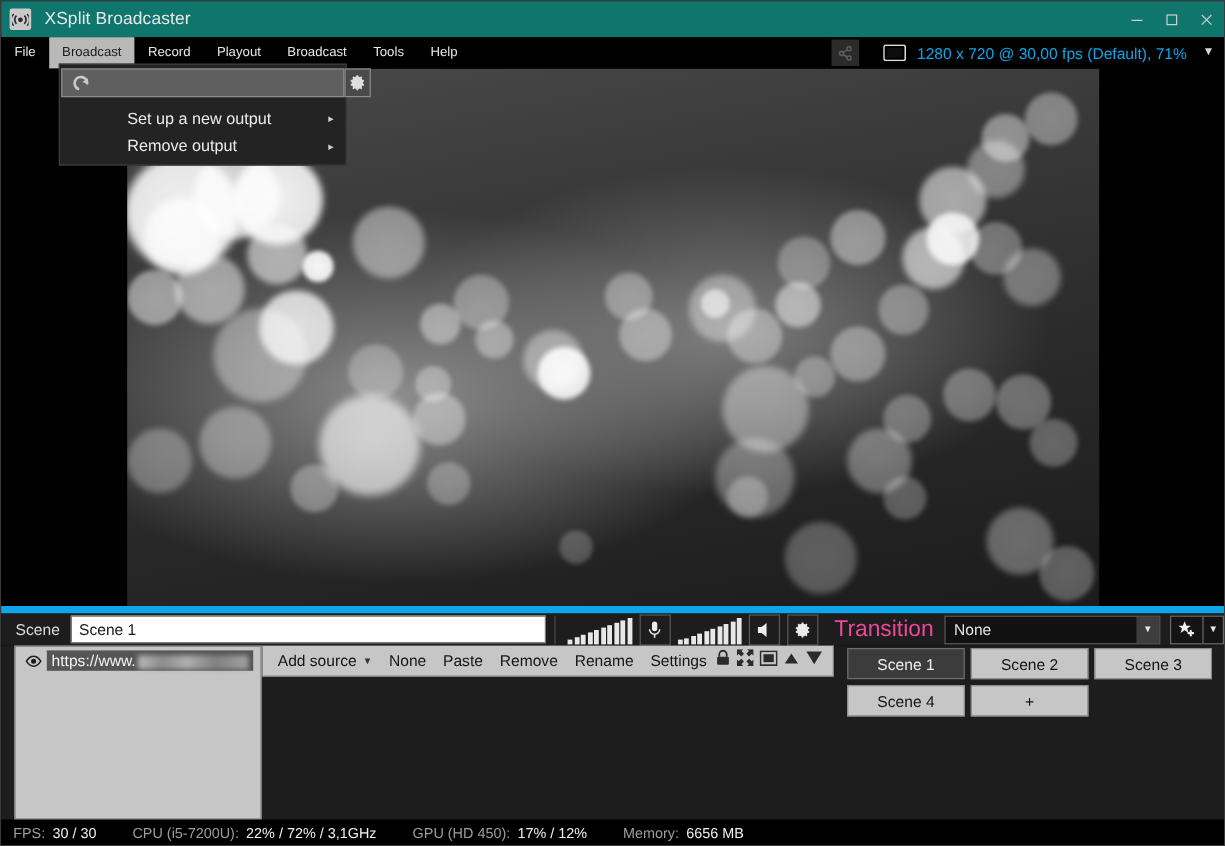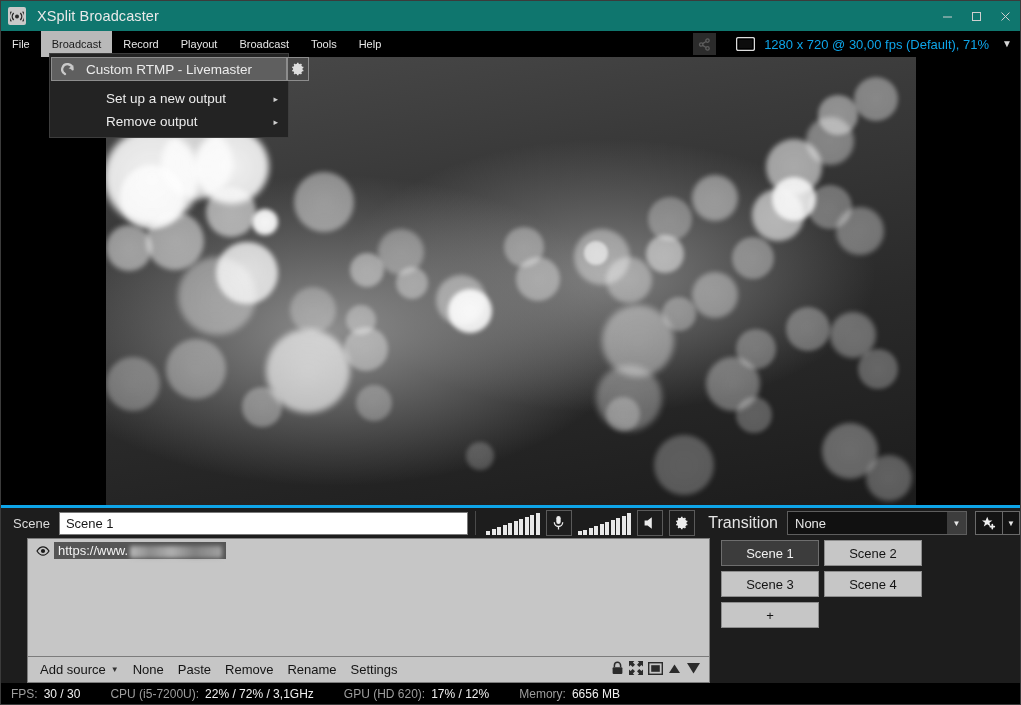--- a/index.html
+++ b/index.html
@@ -132,21 +132,21 @@
       radial-gradient(ellipse 55% 50% at 62% 48%, #7e7e7e 0%, rgba(100,100,100,0) 60%),
       linear-gradient(170deg, #4a4a4a 0%, #3a3a3a 28%, #2a2a2a 62%, #1b1b1b 100%);
   }
   .bokeh { position: absolute; border-radius: 50%; }
 
   
   .scenebar {
     flex: 0 0 33px; height: 33px;
     background: #1d1d1d;
     display: flex; align-items: center;
-    border-top: 3px solid #0ea5e9;
+    border-top: 6px solid #0ea5e9;
   }
   .scene-label { font-size: 13px; color: #dcdcdc; padding: 0 9px 0 12px; }
   .scene-input {
     flex: 1 1 auto;
     height: 23px;
     background: #fff; border: 1px solid #7a7a7a;
     color: #171717; font-size: 13px;
     font-family: "Liberation Sans", sans-serif;
     padding: 0 6px;
     outline: none;
@@ -164,23 +164,22 @@
 
   
   .lower {
     flex: 0 0 auto;
     display: flex;
     height: 145px;
     background: #1d1d1d;
   }
   .sources-col {
     width: 705px; flex: 0 0 705px;
-    display: flex; flex-direction: column;
+    display: flex; flex-direction: row;
     padding: 0 11px 0 11px;
-    margin-left: 15px;
   }
   .src-list {
     flex: 1 1 auto;
     background: #c6c6c6;
     border: 1px solid #7c7c7c;
     padding: 2px;
     overflow: hidden;
   }
   .src-row {
     height: 19px;
@@ -215,21 +214,21 @@
     display: flex; align-items: center;
   }
   .stb-caret { margin-left: 5px; font-size: 8px; color: #333; }
   .stb-icons { margin-left: auto; display: flex; align-items: center; gap: 5px; padding-right: 3px; }
 
   .right-col {
     flex: 1 1 auto;
     display: flex; flex-direction: column;
     padding-right: 8px;
   }
-  .trans-label { font-size: 16px; color: #e5e5e5; margin-right: 9px; }
+  .trans-label { font-size: 19px; color: #ec4899; margin-right: 9px; }
   .trans-select {
     width: 180px; height: 24px;
     background: #111; border: 1px solid #5e5e5e;
     display: flex; align-items: center;
     color: #e6e6e6; font-size: 13px;
     padding-left: 7px;
   }
   .trans-arrow {
     margin-left: auto;
     width: 19px; height: 22px;
@@ -339,21 +338,20 @@
   </div>
 
   <div class="dropdown">
     <div class="dd-row highlight">
       <div class="dd-icon">
         <svg width="17" height="15" viewBox="0 0 17 15">
           <path d="M4 12 a5.2 5.2 0 1 1 7.6 -4.6" fill="none" stroke="#c9c9c9" stroke-width="2.3" stroke-linecap="round"></path>
           <path d="M12.4 3.2 L11.9 8.1 L7.6 6.3 Z" fill="#c9c9c9"></path>
         </svg>
       </div>
-      <div class="dd-label">Custom RTMP - Livemaster</div>
       <div class="dd-gear">
         <svg width="14" height="14" viewBox="0 0 16 16">
           <path fill="#dedede" d="M8 5.1A2.9 2.9 0 1 0 8 10.9 2.9 2.9 0 0 0 8 5.1zm0 4.4A1.5 1.5 0 1 1 8 6.5a1.5 1.5 0 0 1 0 3z"></path>
           <path fill="#dedede" d="M14.3 9.2l-1.2-.3a5.2 5.2 0 0 0 0-1.8l1.2-.3-.4-1.7-1.2.3a5.2 5.2 0 0 0-.9-1.5l.7-1-1.3-1.2-.8 1a5.2 5.2 0 0 0-1.7-.6L8.6.8H6.9l-.1 1.3a5.2 5.2 0 0 0-1.7.6l-.8-1-1.3 1.2.7 1a5.2 5.2 0 0 0-.9 1.5l-1.2-.3-.4 1.7 1.2.3a5.2 5.2 0 0 0 0 1.8l-1.2.3.4 1.7 1.2-.3c.2.6.5 1.1.9 1.5l-.7 1 1.3 1.2.8-1c.5.3 1.1.5 1.7.6l.1 1.3h1.7l.1-1.3c.6-.1 1.2-.3 1.7-.6l.8 1 1.3-1.2-.7-1c.4-.4.7-.9.9-1.5l1.2.3.4-1.7z"></path>
         </svg>
       </div>
     </div>
     <div class="dd-spacer"></div>
     <div class="dd-item">
       <span>Set up a new output</span>
@@ -575,21 +573,21 @@
   <div class="statusbar">
     <div class="sb-grp">
       <span class="sb-key">FPS:</span>
       <span class="sb-val">30 / 30</span>
     </div>
     <div class="sb-grp">
       <span class="sb-key">CPU (i5-7200U):</span>
       <span class="sb-val">22% / 72% / 3,1GHz</span>
     </div>
     <div class="sb-grp">
-      <span class="sb-key">GPU (HD 620):</span>
+      <span class="sb-key">GPU (HD 450):</span>
       <span class="sb-val">17% / 12%</span>
     </div>
     <div class="sb-grp">
       <span class="sb-key">Memory:</span>
       <span class="sb-val">6656 MB</span>
     </div>
   </div>
 
 </div>
 

